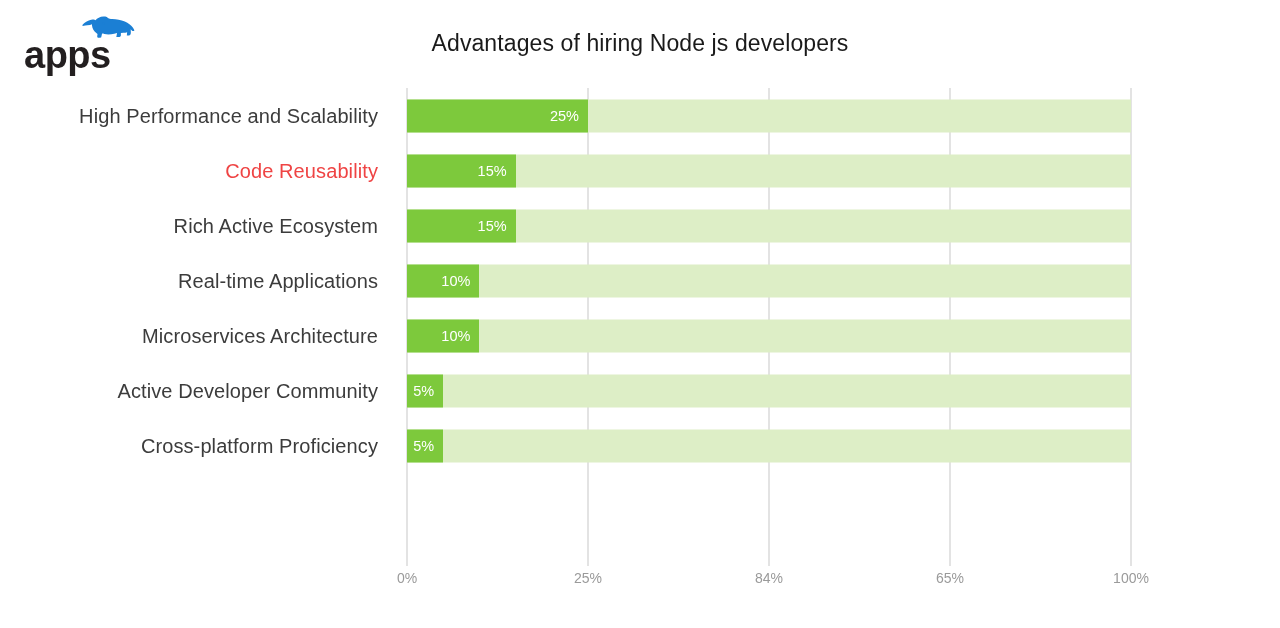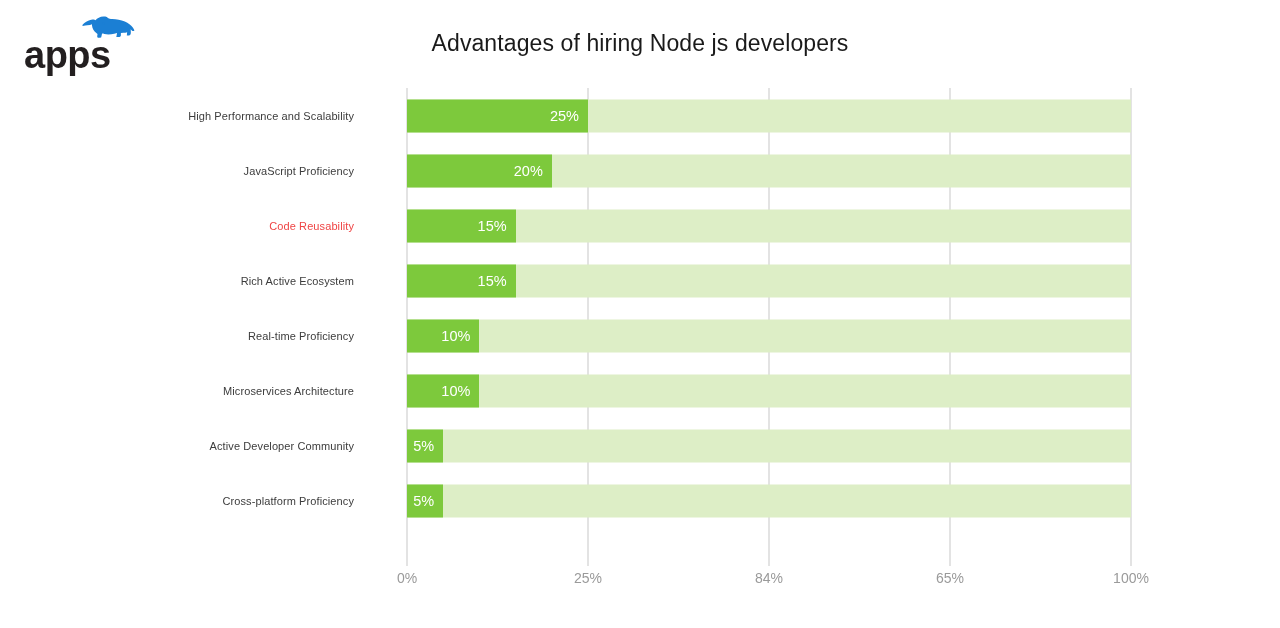--- a/index.html
+++ b/index.html
@@ -80,25 +80,25 @@
     left: 0;
     top: 0;
     width: 1280px;
   }
   .row {
     position: relative;
     height: 55px;
   }
   .row-label {
     position: absolute;
-    right: 926px;       
+    right: 902px;       
     top: 50%;
     transform: translateY(-50%);
     white-space: nowrap;
-    font-size: 11px;
+    font-size: 20px;
     color: #3c3c3c;
     letter-spacing: 0.1px;
   }
   .bar-wrap {
     position: absolute;
     left: 407px;
     top: 50%;
     transform: translateY(-50%);
     width: 724px;       
     height: 33px;
@@ -174,48 +174,39 @@
       <div class="row">
         <div class="row-label" style="color: rgb(60, 60, 60);">High Performance and Scalability</div>
         <div class="bar-wrap">
           <div class="bar-track" style="background: rgb(221, 238, 198);"></div>
           <div class="bar-fill" style="width: 181px; background: rgb(125, 201, 60);">
             <span class="bar-value" style="color: rgb(255, 255, 255);">25%</span>
           </div>
         </div>
       </div>
       <div class="row">
-        <div class="row-label" style="color: rgb(60, 60, 60);">JavaScript Proficiency</div>
-        <div class="bar-wrap">
-          <div class="bar-track" style="background: rgb(221, 238, 198);"></div>
-          <div class="bar-fill" style="width: 144.8px; background: rgb(125, 201, 60);">
-            <span class="bar-value" style="color: rgb(255, 255, 255);">20%</span>
-          </div>
-        </div>
-      </div>
-      <div class="row">
         <div class="row-label" style="color: #ef4444;">Code Reusability</div>
         <div class="bar-wrap">
           <div class="bar-track" style="background: rgb(221, 238, 198);"></div>
           <div class="bar-fill" style="width: 108.6px; background: rgb(125, 201, 60);">
             <span class="bar-value" style="color: rgb(255, 255, 255);">15%</span>
           </div>
         </div>
       </div>
       <div class="row">
         <div class="row-label" style="color: rgb(60, 60, 60);">Rich Active Ecosystem</div>
         <div class="bar-wrap">
           <div class="bar-track" style="background: rgb(221, 238, 198);"></div>
           <div class="bar-fill" style="width: 108.6px; background: rgb(125, 201, 60);">
             <span class="bar-value" style="color: rgb(255, 255, 255);">15%</span>
           </div>
         </div>
       </div>
       <div class="row">
-        <div class="row-label" style="color: rgb(60, 60, 60);">Real-time Proficiency</div>
+        <div class="row-label" style="color: rgb(60, 60, 60);">Real-time Applications</div>
         <div class="bar-wrap">
           <div class="bar-track" style="background: rgb(221, 238, 198);"></div>
           <div class="bar-fill" style="width: 72.4px; background: rgb(125, 201, 60);">
             <span class="bar-value" style="color: rgb(255, 255, 255);">10%</span>
           </div>
         </div>
       </div>
       <div class="row">
         <div class="row-label" style="color: rgb(60, 60, 60);">Microservices Architecture</div>
         <div class="bar-wrap">

